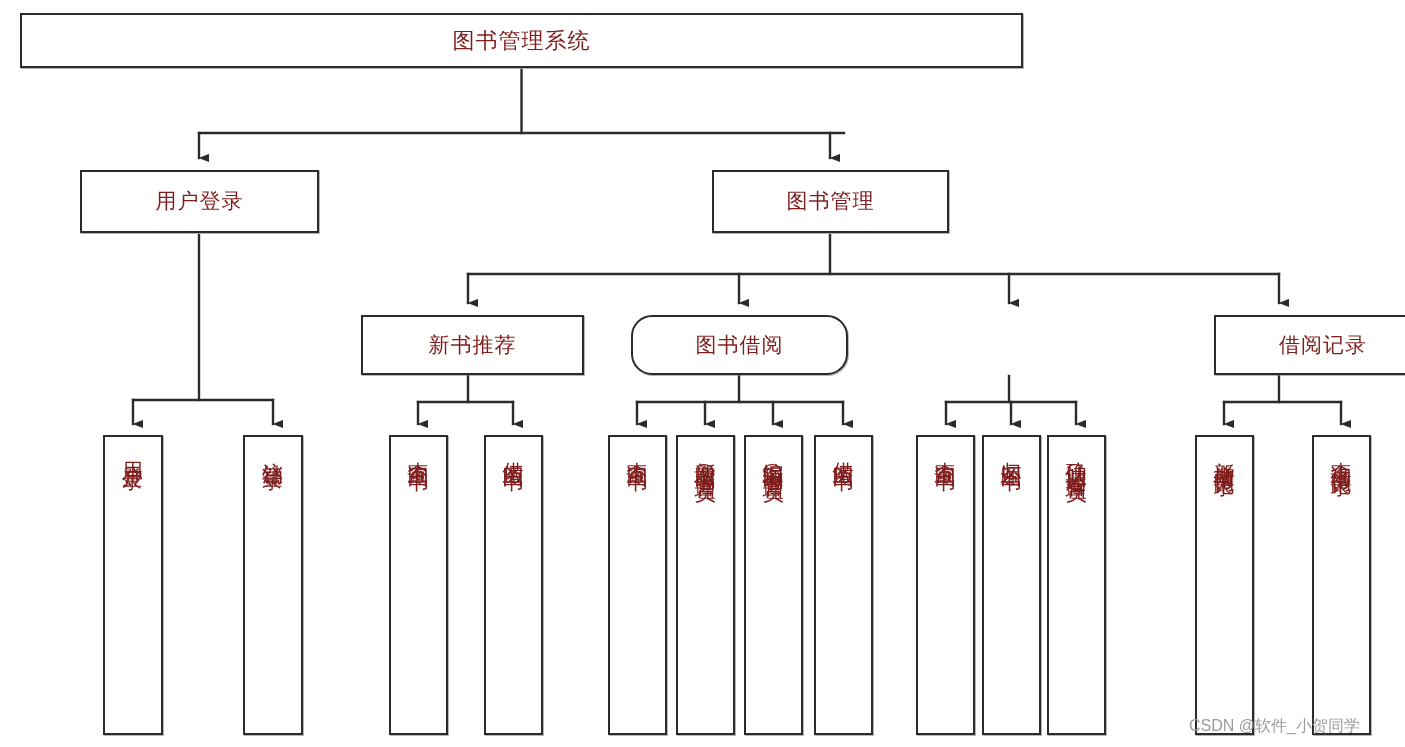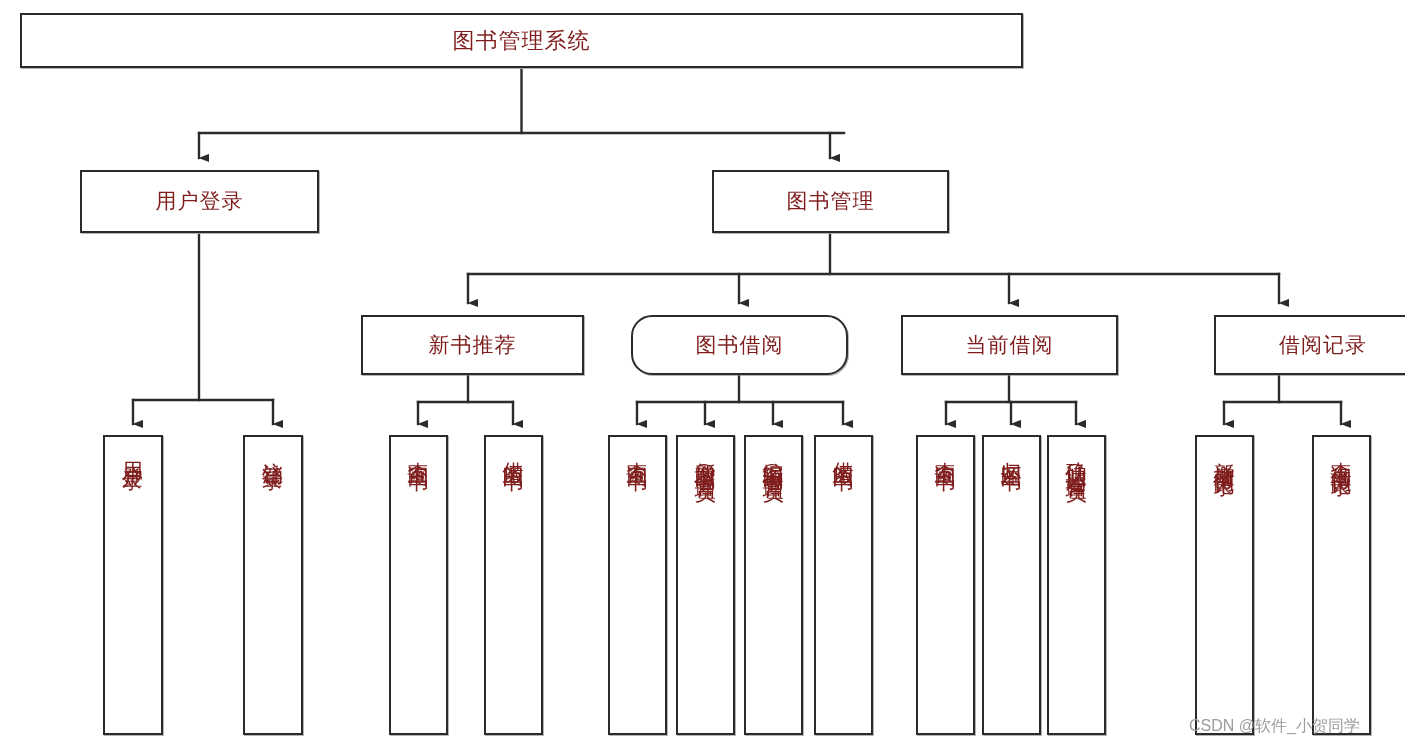--- a/index.html
+++ b/index.html
@@ -150,23 +150,20 @@
   </div>
 
   <div class="node h" style="left:361px; top:315px; width:223px; height:60px;">
     <span class="label">新书推荐</span>
   </div>
 
   <div class="node h" style="left:631px; top:315px; width:217px; height:60px;border-radius:21px;">
     <span class="label">图书借阅</span>
   </div>
 
-  <div class="node h" style="left:901px; top:315px; width:217px; height:60px;">
-    <span class="label">当前借阅</span>
-  </div>
 
   <div class="node h" style="left:1170px; top:315px; width:218px; height:60px;margin-left:44px;">
     <span class="label">借阅记录</span>
   </div>
 
   <div class="node v" style="left:103px; top:435px; width:60px; height:300px;">
     <span class="label">用户登录</span>
   </div>
 
   <div class="node v" style="left:243px; top:435px; width:60px; height:300px;">

